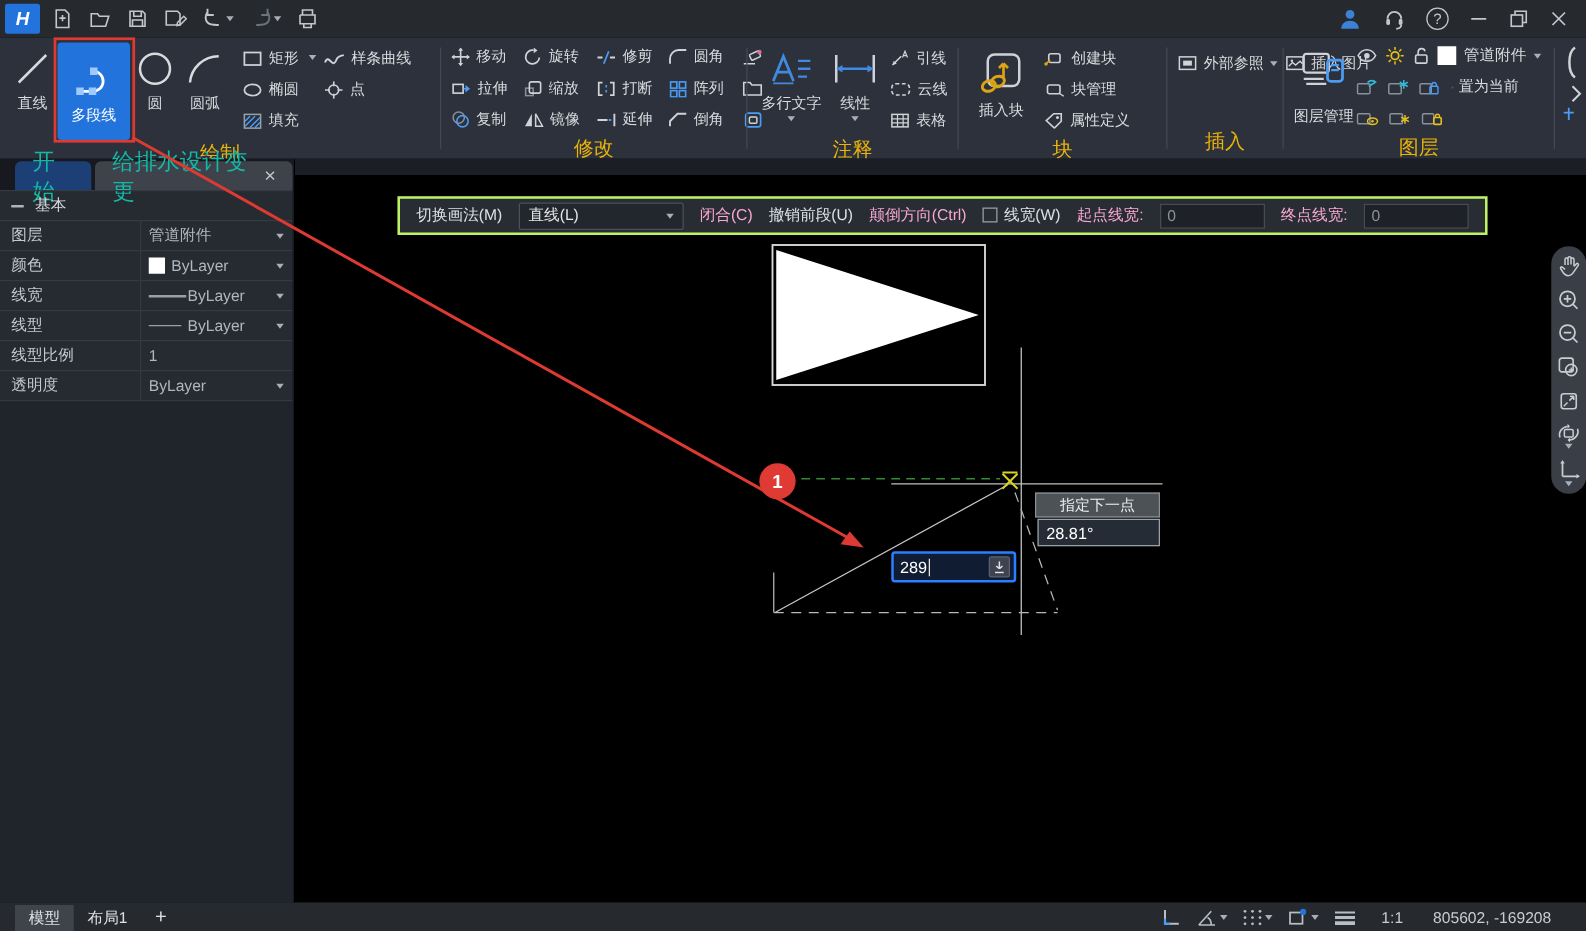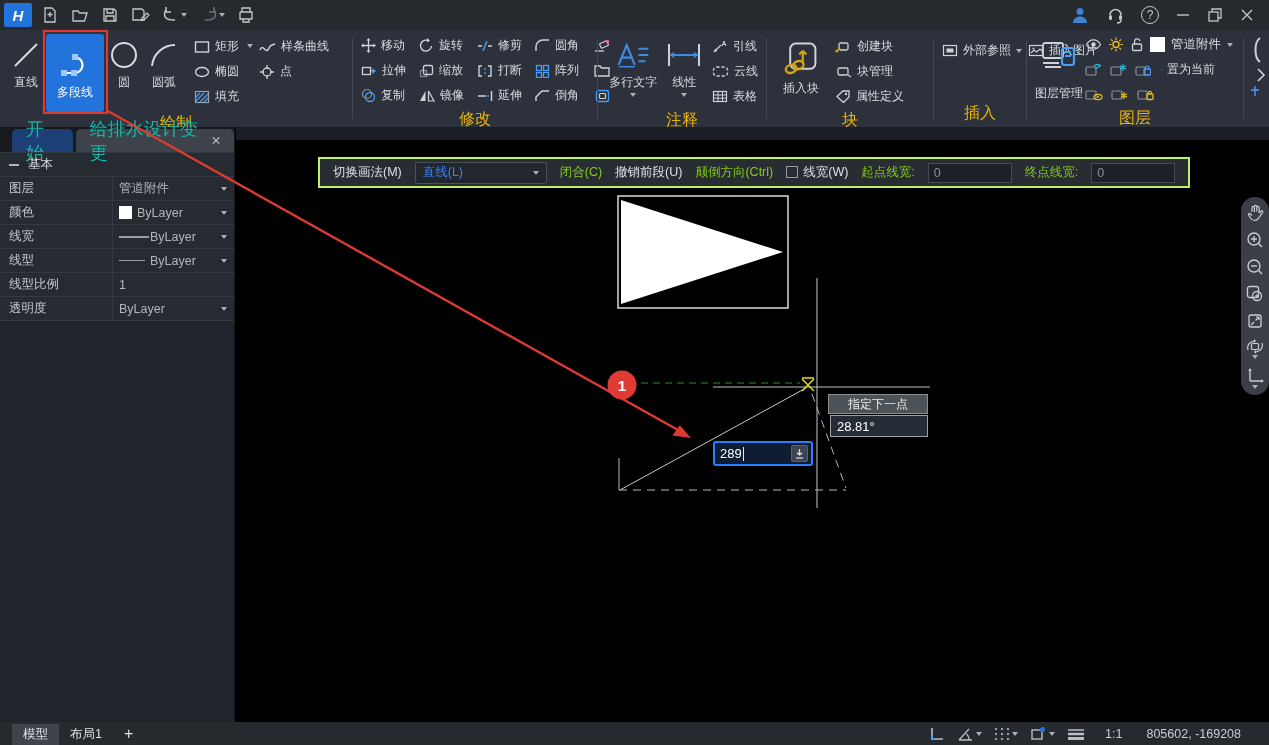--- a/index.html
+++ b/index.html
@@ -55,22 +55,22 @@
   .lw-line { width:30px; border-top:2px solid #9aa0a8; }
   .lt-line { width:26px; border-top:1px solid #9aa0a8; }
   .props-rest { flex:1; background:#20242b; }
   
   .canvas { position:absolute; top:127px; left:236px; right:0; bottom:23px; background:#1b1e24; }
   .canvas-black { position:absolute; top:13px; left:0; right:0; bottom:0; background:#000; }
   
   .optbar { position:absolute; left:318px; top:157px; width:872px; height:31px; background:#282c33; border:2px solid #bef264;
             display:flex; align-items:center; gap:13px; padding:0 13px; font-size:12.5px; z-index:10; }
   .optbar .lbl { color:#dde0e4; white-space:nowrap; }
-  .optbar .dis { color:#84cc16; white-space:nowrap; }
-  .oselect { width:150px; height:22px; background:#22262d; border:1px solid #4a515b; border-radius:2px; display:flex; align-items:center; padding:0 7px; color:#3b82f6; }
+  .optbar .dis { color:#f9a8d4; white-space:nowrap; }
+  .oselect { width:150px; height:22px; background:#22262d; border:1px solid #4a515b; border-radius:2px; display:flex; align-items:center; padding:0 7px; color:#e5e5e5; }
   .oselect .caret { margin-left:auto; }
   .oinput { width:95px; height:20px; background:#1e2228; border:1px solid #464c55; color:#8b9199; font-size:12.5px; padding:0 5px; display:flex; align-items:center; }
   .chk { width:12px; height:12px; border:1px solid #9aa0a8; background:transparent; display:inline-block; margin-right:5px; vertical-align:-2px; }
   
   .dyninput { position:absolute; left:713px; top:441px; width:100px; height:25px; background:#101c31; border:2px solid #2a7fff; border-radius:3px;
               display:flex; align-items:center; padding:0 3px 0 5px; z-index:20; color:#fff; font-size:13px; }
   .tcaret { width:1px; height:14px; background:#e8e8e8; margin-left:1px; }
   .dyn-dd { margin-left:auto; width:17px; height:17px; background:#3d4450; border:1px solid #5a6170; border-radius:2px; display:flex; align-items:center; justify-content:center; }
   .tooltip1 { position:absolute; left:828px; top:394px; width:100px; height:20px; background:#4d5257; border:1px solid #8a8f95; color:#eceef0;
               font-size:12px; display:flex; align-items:center; justify-content:center; z-index:20; }

